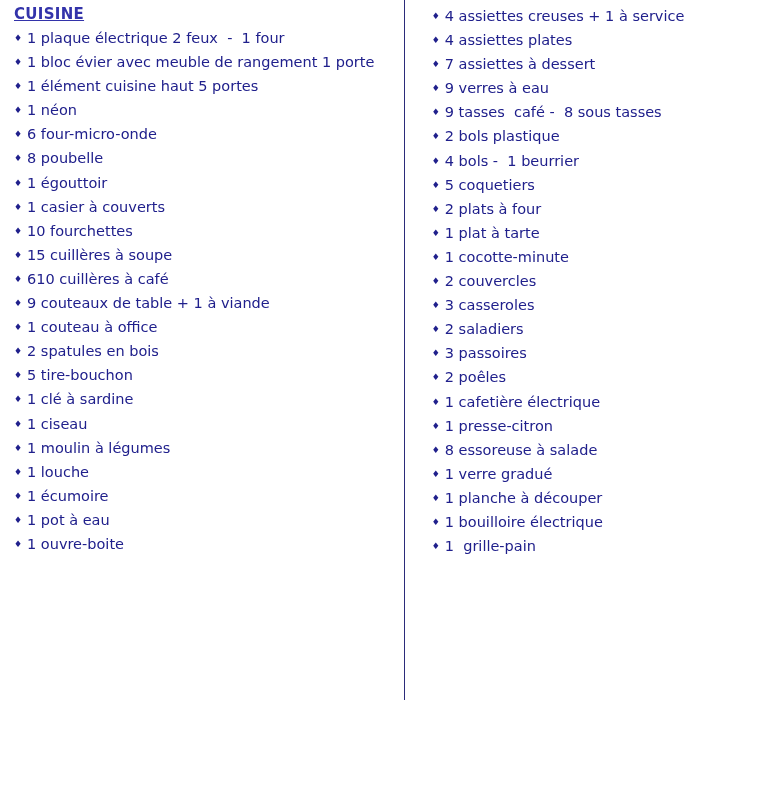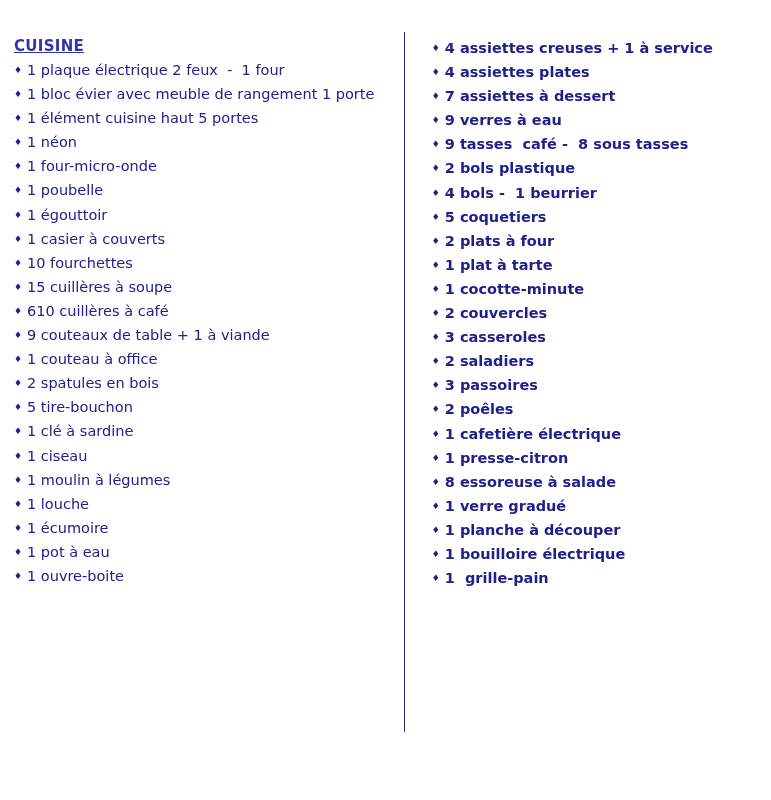--- a/index.html
+++ b/index.html
@@ -18,33 +18,31 @@
     position: relative;
     width: 771px;
     height: 800px;
     box-sizing: border-box;
   }
   .columns {
     display: flex;
     flex-direction: row;
     align-items: flex-start;
     padding-top: 4px;
-    margin-top: 32px;
   }
   .col {
     box-sizing: border-box;
   }
   .col-left {
     width: 404px;
     padding-left: 14px;
   }
   .col-right {
     width: 398px;
     padding-left: 44px;
-    font-weight: bold;
   }
   .divider {
     position: absolute;
     left: 404px;
     top: 0;
     width: 1px;
     height: 700px;
     background: #2b2b7a;
   }
   .heading {
@@ -89,22 +87,22 @@
 
   <div class="columns">
 
     <div class="col col-left">
       <div class="heading">CUISINE</div>
       <ul class="items">
         <li>1 plaque électrique 2 feux  -  1 four</li>
         <li>1 bloc évier avec meuble de rangement 1 porte</li>
         <li>1 élément cuisine haut 5 portes</li>
         <li>1 néon</li>
-        <li>1 four-micro-onde</li>
-        <li>1 poubelle</li>
+        <li>6 four-micro-onde</li>
+        <li>8 poubelle</li>
         <li>1 égouttoir</li>
         <li>1 casier à couverts</li>
         <li>10 fourchettes</li>
         <li>15 cuillères à soupe</li>
         <li>610 cuillères à café</li>
         <li>9 couteaux de table + 1 à viande</li>
         <li>1 couteau à office</li>
         <li>2 spatules en bois</li>
         <li>5 tire-bouchon</li>
         <li>1 clé à sardine</li>

